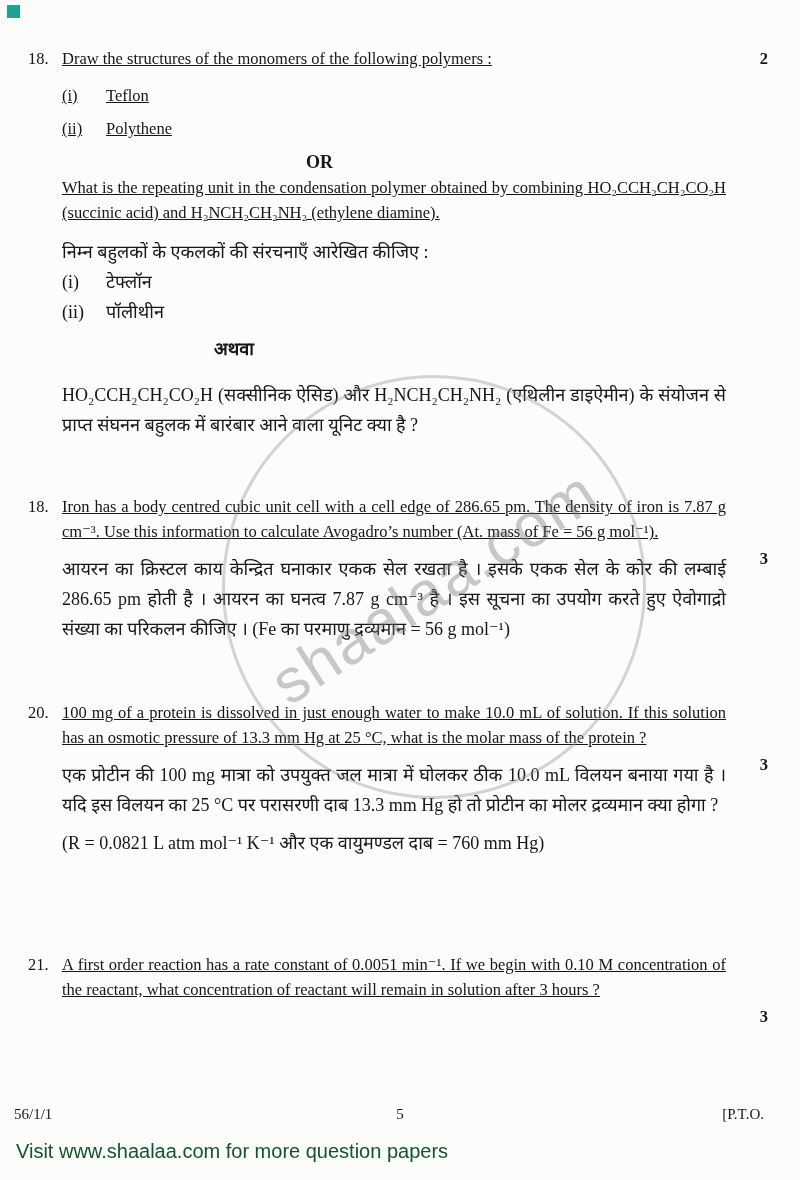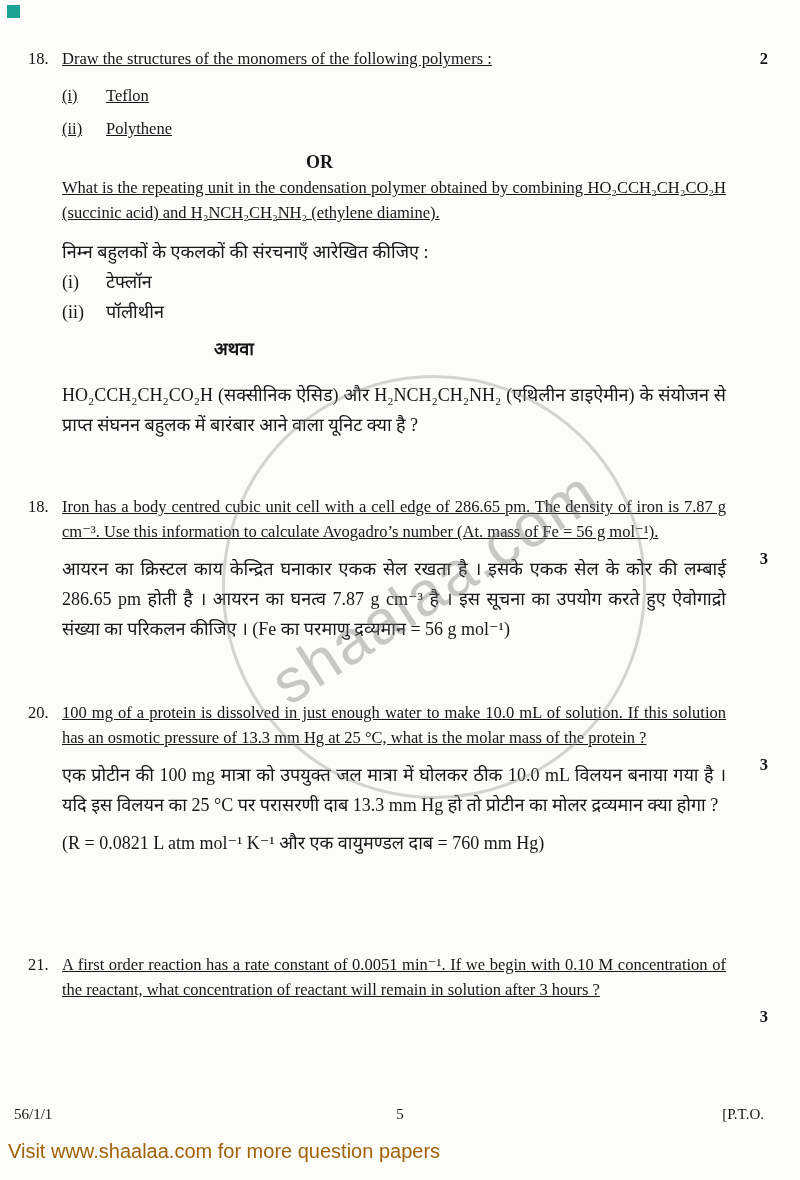--- a/index.html
+++ b/index.html
@@ -44,23 +44,23 @@
   .or-hi { font-weight: bold; margin: 7px 0 16px 152px; font-size: 18px; line-height: 30px; }
   .mt7 { } .mt8 { margin-top: 8px; } .mt9 { margin-top: 9px; }
   .mt10 { margin-top: 10px; } .mt12 { margin-top: 12px; }
   
   .footer { position: absolute; top: 1106px; left: 14px; right: 14px; height: 26px; z-index: 1; font-size: 15px; }
   .footer .code { position: absolute; left: 0; }
   .footer .pageno { position: absolute; left: 50%; transform: translateX(-50%); }
   .footer .pto { position: absolute; right: 22px; }
   
   .banner {
-    position: absolute; top: 1140px; left: 8px; z-index: 1;
+    position: absolute; top: 1140px; left: 16px; z-index: 1;
     font-family: "Liberation Sans", sans-serif;
-    font-size: 20px; color: #a16207;
+    font-size: 20px; color: #14532d;
   }
 </style>
 </head>
 <body>
 
 <div class="page">
 
   <div class="corner-mark"></div>
 
   <div class="watermark">

